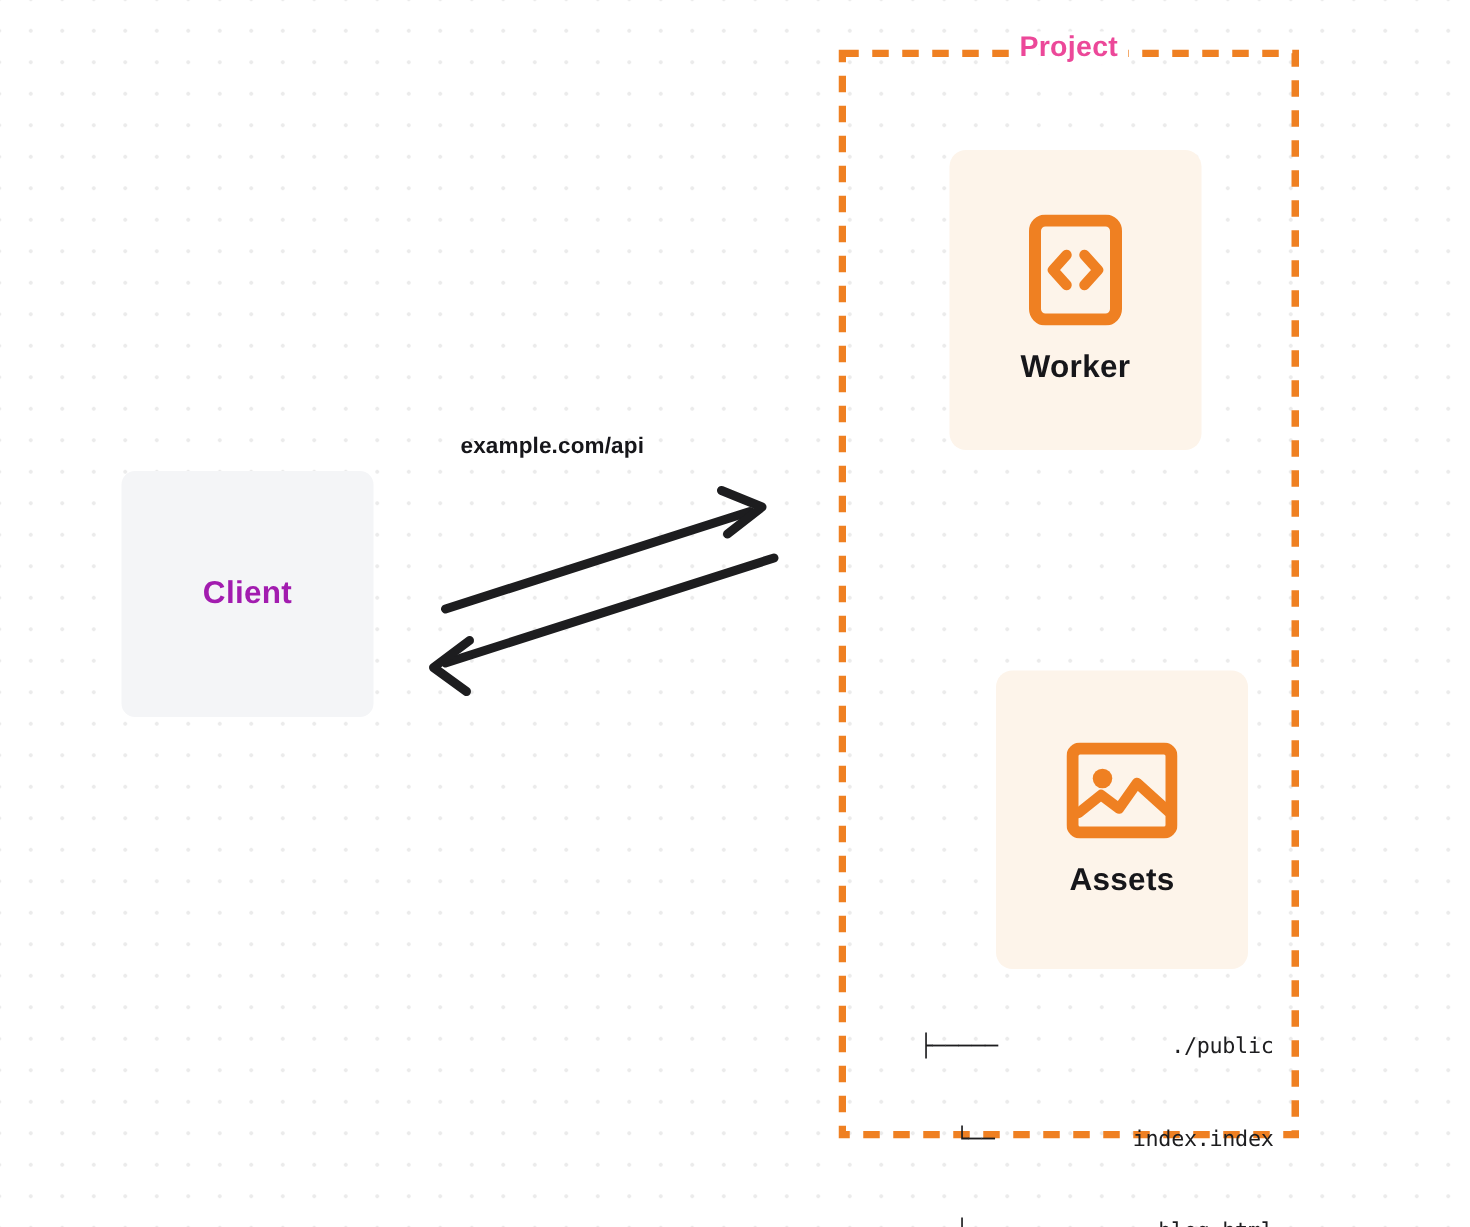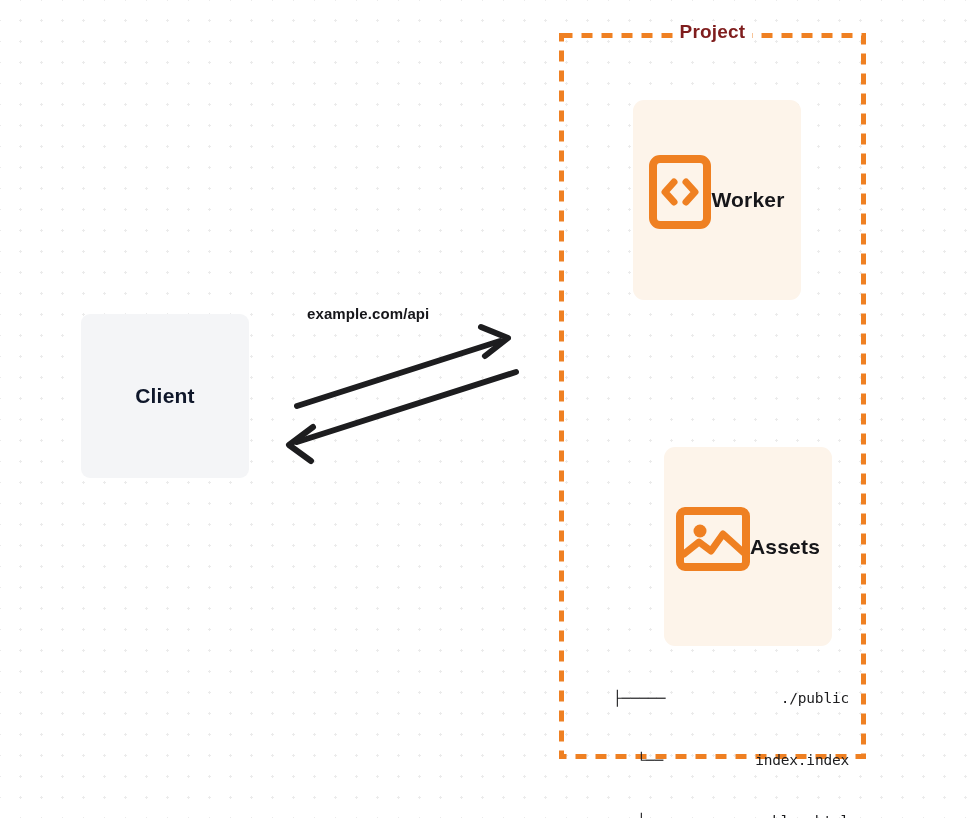--- a/index.html
+++ b/index.html
@@ -34,39 +34,39 @@
     height: 164px;
     background: #f4f5f7;
     border-radius: 9px;
     display: flex;
     align-items: center;
     justify-content: center;
   }
   #client-node .node-label {
     font-size: 21px;
     font-weight: bold;
-    color: #0f172a;
+    color: #a21caf;
     letter-spacing: 0.2px;
   }
 
   
   #arrow-layer {
     position: absolute;
     left: 0;
     top: 0;
     width: 980px;
     height: 818px;
     pointer-events: none;
   }
 
   
   #request-label {
     position: absolute;
     left: 307px;
-    top: 305px;
+    top: 289px;
     font-size: 15px;
     font-weight: bold;
     color: #16161a;
     white-space: nowrap;
     letter-spacing: 0.1px;
     text-align: center;
   }
 
   
   #project-group {
@@ -82,32 +82,32 @@
   }
   #project-title {
     position: absolute;
     top: -12px;
     left: 50%;
     transform: translateX(-50%);
     background: #ffffff;
     padding: 0 7px;
     font-size: 19px;
     font-weight: bold;
-    color: #7f1d1d;
+    color: #ec4899;
     letter-spacing: 0.2px;
     white-space: nowrap;
   }
 
   
   .service-card {
     position: absolute;
     background: #fdf4ea;
     border-radius: 11px;
     display: flex;
-    flex-direction: row;
+    flex-direction: column;
     align-items: center;
     justify-content: center;
   }
   #worker-card {
     left: 74px;
     top: 67px;
     width: 168px;
     height: 200px;
   }
   #assets-card {

